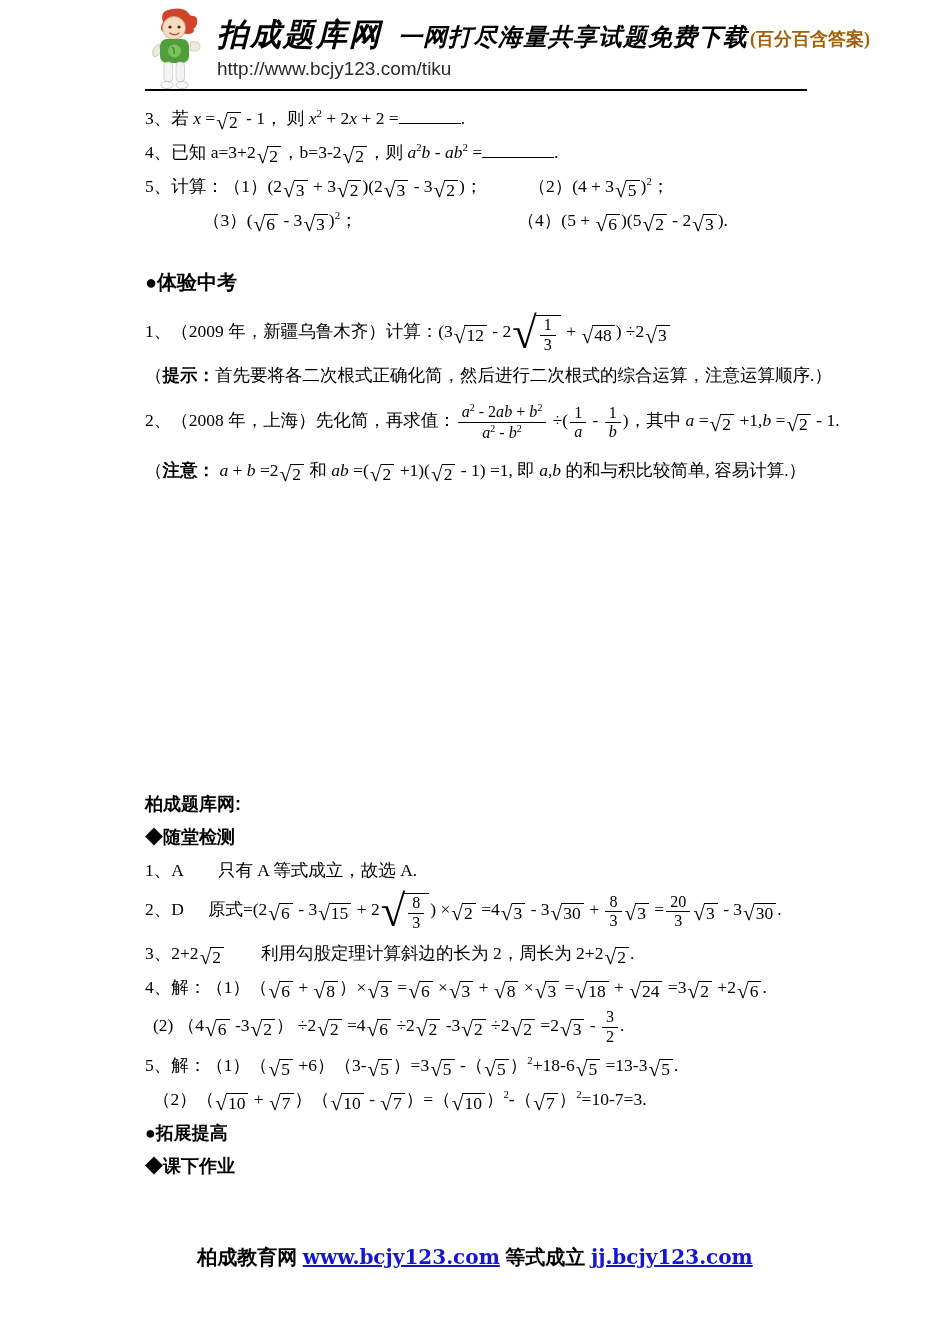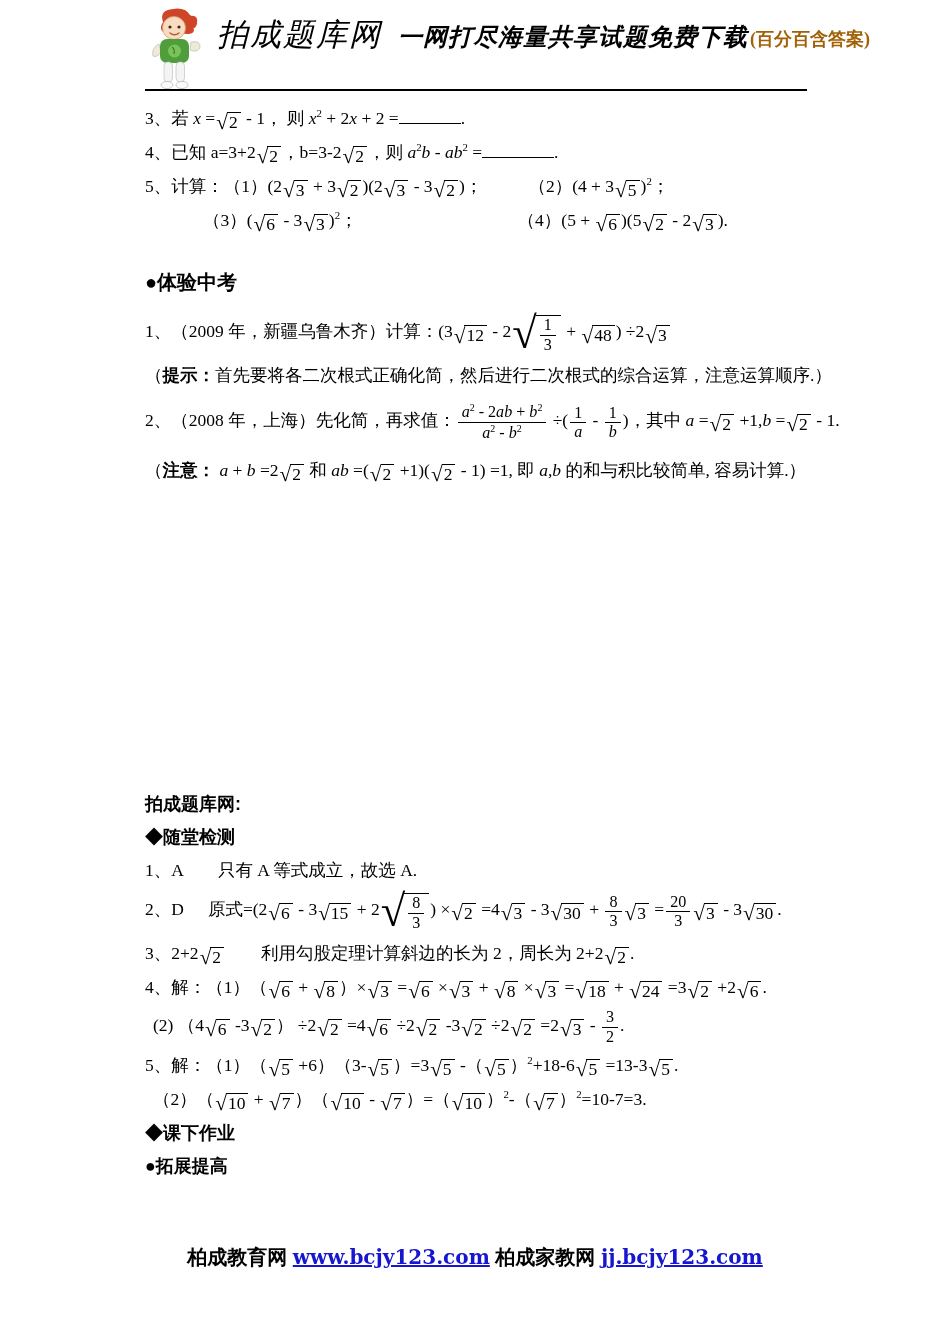--- a/index.html
+++ b/index.html
@@ -9,21 +9,21 @@
     font-family: "Liberation Serif", "DejaVu Serif", serif; color: #000;
   }
 
   
   .site-header { position: relative; padding: 6px 140px 0 145px; height: 92px; }
   .logo-row { display: flex; align-items: flex-start; }
   .mascot { flex: 0 0 auto; margin-right: 12px; }
   .brand-text { padding-top: 8px; white-space: nowrap; }
   .brand-line1 { display: flex; align-items: baseline; }
   .brand-site-name {
-    font-family: "DejaVu Serif", serif; font-weight: normal; font-style: italic;
+    font-family: "DejaVu Serif", serif; font-weight: bold; font-style: italic;
     font-size: 31px; letter-spacing: 2px; margin-right: 16px;
   }
   .brand-tagline {
     font-family: "DejaVu Serif", serif; font-weight: bold; font-style: italic;
     font-size: 24px; letter-spacing: 1px;
   }
   .brand-note { font-size: 18px; font-weight: bold; margin-left: 2px; }
   .brand-url { font-family: "Liberation Sans", sans-serif; font-size: 19px; color: #2b2b2b; margin-top: 2px; }
   .header-divider { position: absolute; left: 145px; top: 89px; width: 662px; border-top: 2px solid #000; }
 
@@ -93,44 +93,45 @@
 
       <ellipse cx="22" cy="79" rx="6" ry="3.6" fill="#fbfbfb" stroke="#bdbdbd" stroke-width="0.8"></ellipse>
       <ellipse cx="37" cy="79" rx="6" ry="3.6" fill="#fbfbfb" stroke="#bdbdbd" stroke-width="0.8"></ellipse>
     </svg>
     <div class="brand-text">
       <div class="brand-line1">
         <span class="brand-site-name">拍成题库网</span>
         <span class="brand-tagline">一网打尽海量共享试题免费下载</span>
         <span class="brand-note" id="brand-note" style="color: #a16207; text-align: center;">(百分百含答案)</span>
       </div>
+      <div class="brand-url">http://www.bcjy123.com/tiku</div>
     </div>
   </div>
   <div class="header-divider"></div>
 </div>
 
 <div class="worksheet">
     <div class="line"><span class="seg-t">3、若 </span><span class="seg-i">x</span><span class="seg-t"> =</span><span class="sq"><span class="sq-sign">√</span><span class="sq-body"><span class="seg-t">2</span></span></span><span class="seg-t"> - 1， 则 </span><span class="seg-i">x</span><sup class="seg-sup">2</sup><span class="seg-t"> + 2</span><span class="seg-i">x</span><span class="seg-t"> + 2 =</span><span class="bl" style="width: 62px;"></span><span class="seg-t">.</span></div>
     <div class="line"><span class="seg-t">4、已知 a=3+2</span><span class="sq"><span class="sq-sign">√</span><span class="sq-body"><span class="seg-t">2</span></span></span><span class="seg-t">，b=3-2</span><span class="sq"><span class="sq-sign">√</span><span class="sq-body"><span class="seg-t">2</span></span></span><span class="seg-t">，则 </span><span class="seg-i">a</span><sup class="seg-sup">2</sup><span class="seg-i">b</span><span class="seg-t"> - </span><span class="seg-i">ab</span><sup class="seg-sup">2</sup><span class="seg-t"> =</span><span class="bl" style="width: 72px;"></span><span class="seg-t">.</span></div>
     <div class="line"><span class="seg-t">5、计算：（1）(2</span><span class="sq"><span class="sq-sign">√</span><span class="sq-body"><span class="seg-t">3</span></span></span><span class="seg-t"> + 3</span><span class="sq"><span class="sq-sign">√</span><span class="sq-body"><span class="seg-t">2</span></span></span><span class="seg-t">)(2</span><span class="sq"><span class="sq-sign">√</span><span class="sq-body"><span class="seg-t">3</span></span></span><span class="seg-t"> - 3</span><span class="sq"><span class="sq-sign">√</span><span class="sq-body"><span class="seg-t">2</span></span></span><span class="seg-t">)；</span><span class="sp" style="width: 46px;"></span><span class="seg-t">（2）(4 + 3</span><span class="sq"><span class="sq-sign">√</span><span class="sq-body"><span class="seg-t">5</span></span></span><span class="seg-t">)</span><sup class="seg-sup">2</sup><span class="seg-t">；</span></div>
     <div class="line indent1"><span class="seg-t">（3）(</span><span class="sq"><span class="sq-sign">√</span><span class="sq-body"><span class="seg-t">6</span></span></span><span class="seg-t"> - 3</span><span class="sq"><span class="sq-sign">√</span><span class="sq-body"><span class="seg-t">3</span></span></span><span class="seg-t">)</span><sup class="seg-sup">2</sup><span class="seg-t">；</span><span class="sp" style="width: 160px;"></span><span class="seg-t">（4）(5 + </span><span class="sq"><span class="sq-sign">√</span><span class="sq-body"><span class="seg-t">6</span></span></span><span class="seg-t">)(5</span><span class="sq"><span class="sq-sign">√</span><span class="sq-body"><span class="seg-t">2</span></span></span><span class="seg-t"> - 2</span><span class="sq"><span class="sq-sign">√</span><span class="sq-body"><span class="seg-t">3</span></span></span><span class="seg-t">).</span></div>
     <div class="line h-main mt-lg"><span class="seg-t">●体验中考</span></div>
     <div class="line mt-md"><span class="seg-t">1、（2009 年，新疆乌鲁木齐）计算：(3</span><span class="sq"><span class="sq-sign">√</span><span class="sq-body"><span class="seg-t">12</span></span></span><span class="seg-t"> - 2</span><span class="sq sq-big"><span class="sq-sign">√</span><span class="sq-body"><span class="fr"><span class="fr-n"><span class="seg-t">1</span></span><span class="fr-d"><span class="seg-t">3</span></span></span></span></span><span class="seg-t"> + </span><span class="sq"><span class="sq-sign">√</span><span class="sq-body"><span class="seg-t">48</span></span></span><span class="seg-t">) ÷2</span><span class="sq"><span class="sq-sign">√</span><span class="sq-body"><span class="seg-t">3</span></span></span></div>
     <div class="line"><span class="seg-t">（</span><span class="seg-b">提示：</span><span class="seg-t">首先要将各二次根式正确化简，然后进行二次根式的综合运算，注意运算顺序.）</span></div>
     <div class="line mt-md"><span class="seg-t">2、（2008 年，上海）先化简，再求值：</span><span class="fr"><span class="fr-n"><span class="seg-i">a</span><sup class="seg-sup">2</sup><span class="seg-t"> - 2</span><span class="seg-i">ab</span><span class="seg-t"> + </span><span class="seg-i">b</span><sup class="seg-sup">2</sup></span><span class="fr-d"><span class="seg-i">a</span><sup class="seg-sup">2</sup><span class="seg-t"> - </span><span class="seg-i">b</span><sup class="seg-sup">2</sup></span></span><span class="seg-t"> ÷(</span><span class="fr"><span class="fr-n"><span class="seg-t">1</span></span><span class="fr-d"><span class="seg-i">a</span></span></span><span class="seg-t"> - </span><span class="fr"><span class="fr-n"><span class="seg-t">1</span></span><span class="fr-d"><span class="seg-i">b</span></span></span><span class="seg-t">)，其中 </span><span class="seg-i">a</span><span class="seg-t"> =</span><span class="sq"><span class="sq-sign">√</span><span class="sq-body"><span class="seg-t">2</span></span></span><span class="seg-t"> +1,</span><span class="seg-i">b</span><span class="seg-t"> =</span><span class="sq"><span class="sq-sign">√</span><span class="sq-body"><span class="seg-t">2</span></span></span><span class="seg-t"> - 1.</span></div>
     <div class="line mt-md"><span class="seg-t">（</span><span class="seg-b">注意：</span><span class="seg-t"> </span><span class="seg-i">a</span><span class="seg-t"> + </span><span class="seg-i">b</span><span class="seg-t"> =2</span><span class="sq"><span class="sq-sign">√</span><span class="sq-body"><span class="seg-t">2</span></span></span><span class="seg-t"> 和 </span><span class="seg-i">ab</span><span class="seg-t"> =(</span><span class="sq"><span class="sq-sign">√</span><span class="sq-body"><span class="seg-t">2</span></span></span><span class="seg-t"> +1)(</span><span class="sq"><span class="sq-sign">√</span><span class="sq-body"><span class="seg-t">2</span></span></span><span class="seg-t"> - 1) =1, 即 </span><span class="seg-i">a,b</span><span class="seg-t"> 的和与积比较简单, 容易计算.）</span></div>
     <div class="line" style="height: 300px;"></div>
-    <div class="line h-sub"><span class="seg-t">拍成题库网:</span></div>
+    <div class="line h-sub"><span class="seg-t">柏成题库网:</span></div>
     <div class="line h-sub"><span class="seg-t">◆随堂检测</span></div>
     <div class="line"><span class="seg-t">1、A</span><span class="sp" style="width: 34px;"></span><span class="seg-t">只有 A 等式成立，故选 A.</span></div>
     <div class="line"><span class="seg-t">2、D</span><span class="sp" style="width: 24px;"></span><span class="seg-t">原式=(2</span><span class="sq"><span class="sq-sign">√</span><span class="sq-body"><span class="seg-t">6</span></span></span><span class="seg-t"> - 3</span><span class="sq"><span class="sq-sign">√</span><span class="sq-body"><span class="seg-t">15</span></span></span><span class="seg-t"> + 2</span><span class="sq sq-big"><span class="sq-sign">√</span><span class="sq-body"><span class="fr"><span class="fr-n"><span class="seg-t">8</span></span><span class="fr-d"><span class="seg-t">3</span></span></span></span></span><span class="seg-t">) ×</span><span class="sq"><span class="sq-sign">√</span><span class="sq-body"><span class="seg-t">2</span></span></span><span class="seg-t"> =4</span><span class="sq"><span class="sq-sign">√</span><span class="sq-body"><span class="seg-t">3</span></span></span><span class="seg-t"> - 3</span><span class="sq"><span class="sq-sign">√</span><span class="sq-body"><span class="seg-t">30</span></span></span><span class="seg-t"> + </span><span class="fr"><span class="fr-n"><span class="seg-t">8</span></span><span class="fr-d"><span class="seg-t">3</span></span></span><span class="sq"><span class="sq-sign">√</span><span class="sq-body"><span class="seg-t">3</span></span></span><span class="seg-t"> =</span><span class="fr"><span class="fr-n"><span class="seg-t">20</span></span><span class="fr-d"><span class="seg-t">3</span></span></span><span class="sq"><span class="sq-sign">√</span><span class="sq-body"><span class="seg-t">3</span></span></span><span class="seg-t"> - 3</span><span class="sq"><span class="sq-sign">√</span><span class="sq-body"><span class="seg-t">30</span></span></span><span class="seg-t">.</span></div>
     <div class="line"><span class="seg-t">3、2+2</span><span class="sq"><span class="sq-sign">√</span><span class="sq-body"><span class="seg-t">2</span></span></span><span class="sp" style="width: 36px;"></span><span class="seg-t">利用勾股定理计算斜边的长为 2，周长为 2+2</span><span class="sq"><span class="sq-sign">√</span><span class="sq-body"><span class="seg-t">2</span></span></span><span class="seg-t">.</span></div>
     <div class="line"><span class="seg-t">4、解：（1）（</span><span class="sq"><span class="sq-sign">√</span><span class="sq-body"><span class="seg-t">6</span></span></span><span class="seg-t"> + </span><span class="sq"><span class="sq-sign">√</span><span class="sq-body"><span class="seg-t">8</span></span></span><span class="seg-t">）×</span><span class="sq"><span class="sq-sign">√</span><span class="sq-body"><span class="seg-t">3</span></span></span><span class="seg-t"> =</span><span class="sq"><span class="sq-sign">√</span><span class="sq-body"><span class="seg-t">6</span></span></span><span class="seg-t"> ×</span><span class="sq"><span class="sq-sign">√</span><span class="sq-body"><span class="seg-t">3</span></span></span><span class="seg-t"> + </span><span class="sq"><span class="sq-sign">√</span><span class="sq-body"><span class="seg-t">8</span></span></span><span class="seg-t"> ×</span><span class="sq"><span class="sq-sign">√</span><span class="sq-body"><span class="seg-t">3</span></span></span><span class="seg-t"> =</span><span class="sq"><span class="sq-sign">√</span><span class="sq-body"><span class="seg-t">18</span></span></span><span class="seg-t"> + </span><span class="sq"><span class="sq-sign">√</span><span class="sq-body"><span class="seg-t">24</span></span></span><span class="seg-t"> =3</span><span class="sq"><span class="sq-sign">√</span><span class="sq-body"><span class="seg-t">2</span></span></span><span class="seg-t"> +2</span><span class="sq"><span class="sq-sign">√</span><span class="sq-body"><span class="seg-t">6</span></span></span><span class="seg-t">.</span></div>
     <div class="line indent-small"><span class="seg-t">(2) （4</span><span class="sq"><span class="sq-sign">√</span><span class="sq-body"><span class="seg-t">6</span></span></span><span class="seg-t"> -3</span><span class="sq"><span class="sq-sign">√</span><span class="sq-body"><span class="seg-t">2</span></span></span><span class="seg-t">） ÷2</span><span class="sq"><span class="sq-sign">√</span><span class="sq-body"><span class="seg-t">2</span></span></span><span class="seg-t"> =4</span><span class="sq"><span class="sq-sign">√</span><span class="sq-body"><span class="seg-t">6</span></span></span><span class="seg-t"> ÷2</span><span class="sq"><span class="sq-sign">√</span><span class="sq-body"><span class="seg-t">2</span></span></span><span class="seg-t"> -3</span><span class="sq"><span class="sq-sign">√</span><span class="sq-body"><span class="seg-t">2</span></span></span><span class="seg-t"> ÷2</span><span class="sq"><span class="sq-sign">√</span><span class="sq-body"><span class="seg-t">2</span></span></span><span class="seg-t"> =2</span><span class="sq"><span class="sq-sign">√</span><span class="sq-body"><span class="seg-t">3</span></span></span><span class="seg-t"> - </span><span class="fr"><span class="fr-n"><span class="seg-t">3</span></span><span class="fr-d"><span class="seg-t">2</span></span></span><span class="seg-t">.</span></div>
     <div class="line"><span class="seg-t">5、解：（1）（</span><span class="sq"><span class="sq-sign">√</span><span class="sq-body"><span class="seg-t">5</span></span></span><span class="seg-t"> +6）（3-</span><span class="sq"><span class="sq-sign">√</span><span class="sq-body"><span class="seg-t">5</span></span></span><span class="seg-t">）=3</span><span class="sq"><span class="sq-sign">√</span><span class="sq-body"><span class="seg-t">5</span></span></span><span class="seg-t"> -（</span><span class="sq"><span class="sq-sign">√</span><span class="sq-body"><span class="seg-t">5</span></span></span><span class="seg-t">）</span><sup class="seg-sup">2</sup><span class="seg-t">+18-6</span><span class="sq"><span class="sq-sign">√</span><span class="sq-body"><span class="seg-t">5</span></span></span><span class="seg-t"> =13-3</span><span class="sq"><span class="sq-sign">√</span><span class="sq-body"><span class="seg-t">5</span></span></span><span class="seg-t">.</span></div>
     <div class="line indent-small"><span class="seg-t">（2）（</span><span class="sq"><span class="sq-sign">√</span><span class="sq-body"><span class="seg-t">10</span></span></span><span class="seg-t"> + </span><span class="sq"><span class="sq-sign">√</span><span class="sq-body"><span class="seg-t">7</span></span></span><span class="seg-t">）（</span><span class="sq"><span class="sq-sign">√</span><span class="sq-body"><span class="seg-t">10</span></span></span><span class="seg-t"> - </span><span class="sq"><span class="sq-sign">√</span><span class="sq-body"><span class="seg-t">7</span></span></span><span class="seg-t">）=（</span><span class="sq"><span class="sq-sign">√</span><span class="sq-body"><span class="seg-t">10</span></span></span><span class="seg-t">）</span><sup class="seg-sup">2</sup><span class="seg-t">-（</span><span class="sq"><span class="sq-sign">√</span><span class="sq-body"><span class="seg-t">7</span></span></span><span class="seg-t">）</span><sup class="seg-sup">2</sup><span class="seg-t">=10-7=3.</span></div>
+    <div class="line h-sub"><span class="seg-t">●拓展提高</span></div>
     <div class="line h-sub"><span class="seg-t">◆课下作业</span></div>
-    <div class="line h-sub"><span class="seg-t">●拓展提高</span></div>
   </div>
 
 <div class="page-footer">
-  <div><span class="seg-b">柏成教育网 </span><a class="seg-lnk u" href="#" style="color: rgb(22, 22, 208);">www.bcjy123.com</a><span class="seg-b"> 柏成家教网 </span><a class="seg-lnk u" href="#" style="color: rgb(22, 22, 208);">jj.bcjy123.com</a></div>
+  <div><span class="seg-b">柏成教育网 </span><a class="seg-lnk u" href="#" style="color: rgb(22, 22, 208);">www.bcjy123.com</a><span class="seg-b"> 等式成立 </span><a class="seg-lnk u" href="#" style="color: rgb(22, 22, 208);">jj.bcjy123.com</a></div>
 </div>
 
 </body></html>

